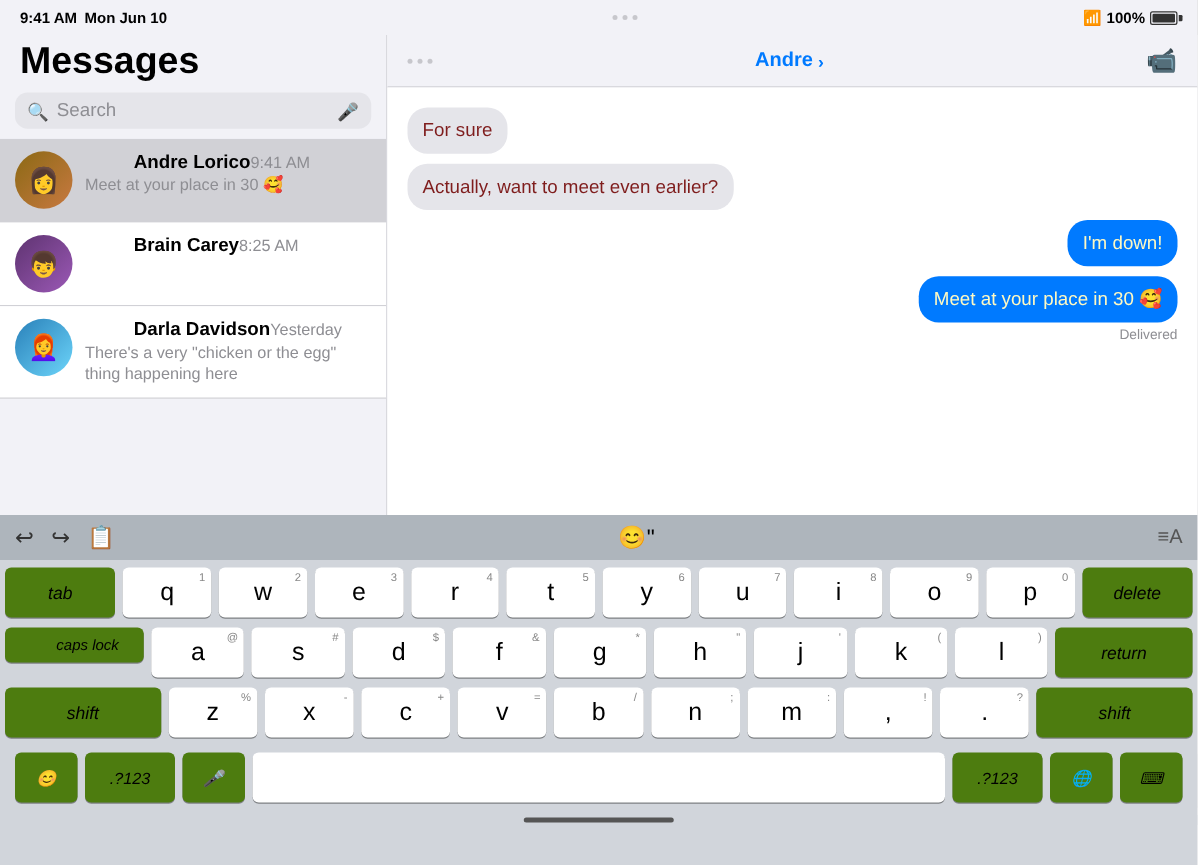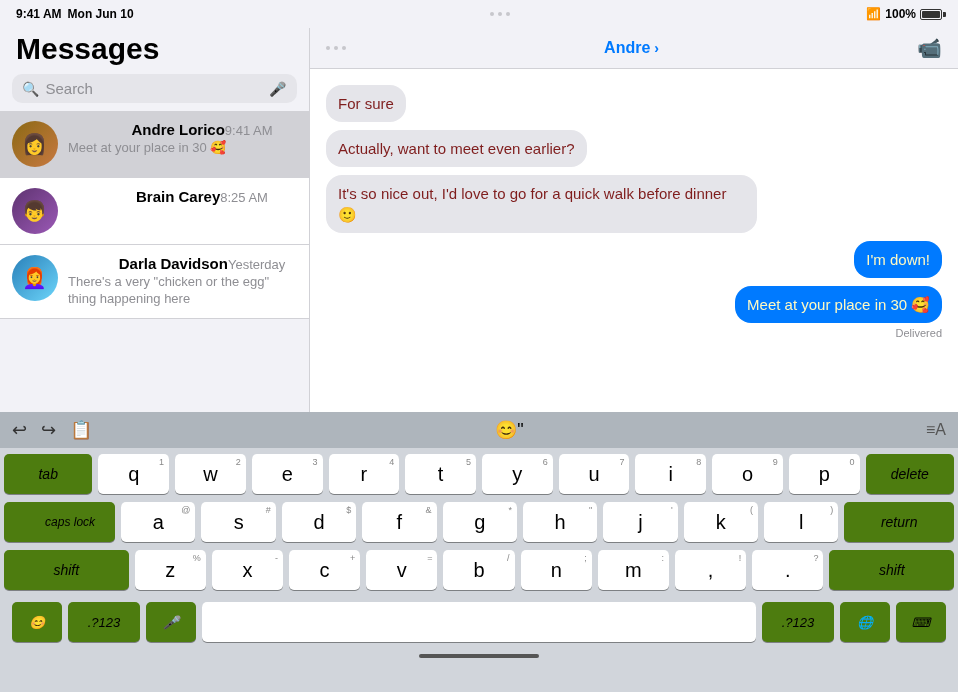--- a/index.html
+++ b/index.html
@@ -164,21 +164,21 @@
     .avatar-brain { background: linear-gradient(135deg, #5e3370 0%, #9b59b6 100%); }
     .avatar-darla { background: linear-gradient(135deg, #2980b9 0%, #6dd5fa 100%); }
 
     .conv-content {
       flex: 1;
       min-width: 0;
     }
 
     .conv-header {
       display: flex;
-      justify-content: center;
+      justify-content: flex-start;
       align-items: baseline;
       margin-bottom: 2px;
       margin-left: 39px;
     }
 
     .conv-name {
       font-size: 15px;
       font-weight: 600;
       color: #000;
     }
@@ -406,21 +406,21 @@
       right: 5px;
     }
 
     .key-special {
       background: #4d7c0f;
       color: #000;
       font-style: italic;
     }
 
     .key-tab { width: 100px; height: 40px; font-size: 14px; }
-    .key-caps { width: 118px; height: 40px; font-size: 14px; padding-left: 21px; }
+    .key-caps { width: 118px; height: 28px; font-size: 14px; padding-left: 21px; }
     .key-shift { width: 140px; height: 40px; font-size: 14px; }
     .key-delete { width: 100px; height: 40px; font-size: 14px; }
     .key-return { width: 118px; height: 40px; font-size: 14px; }
     .key-shift-r { width: 140px; height: 40px; font-size: 14px; }
 
     .bottom-bar {
       display: flex;
       justify-content: space-between;
       align-items: center;
       padding: 4px 8px;
@@ -539,21 +539,20 @@
       <div class="chat-contact-name">
         <span>Andre</span>
         <span style="font-size:14px; color:#007aff;">›</span>
       </div>
       <span class="video-icon">📹</span>
     </div>
 
     <div class="messages-area">
       <div class="message-bubble message-received">For sure</div>
       <div class="message-bubble message-received">Actually, want to meet even earlier?</div>
-      <div class="message-bubble message-received">It's so nice out, I'd love to go for a quick walk before dinner 🙂</div>
       <div class="message-bubble message-sent">I'm down!</div>
       <div class="message-bubble message-sent">Meet at your place in 30 🥰</div>
       <div class="message-status">Delivered</div>
     </div>
 
     <div class="scheduled-bar">
       <div class="scheduled-text">
         <span>🕐</span>
         <span>Tomorrow at 10:00 AM</span>
         <span style="font-size:12px;">›</span>

